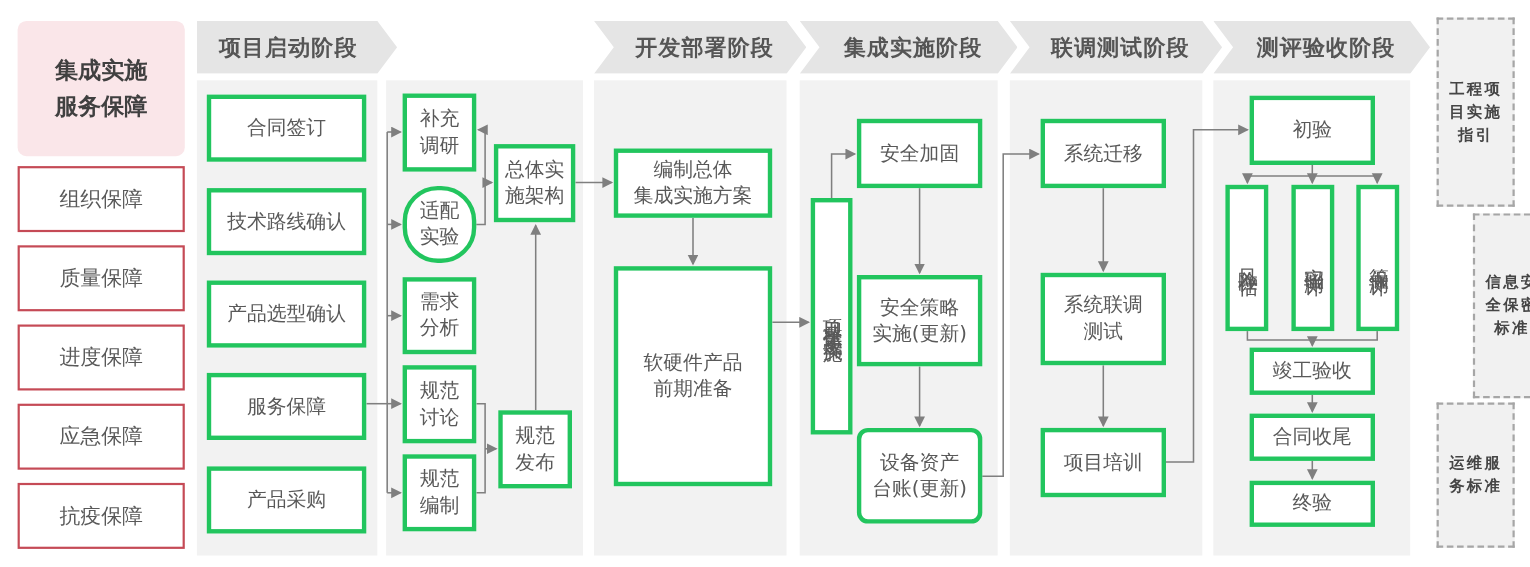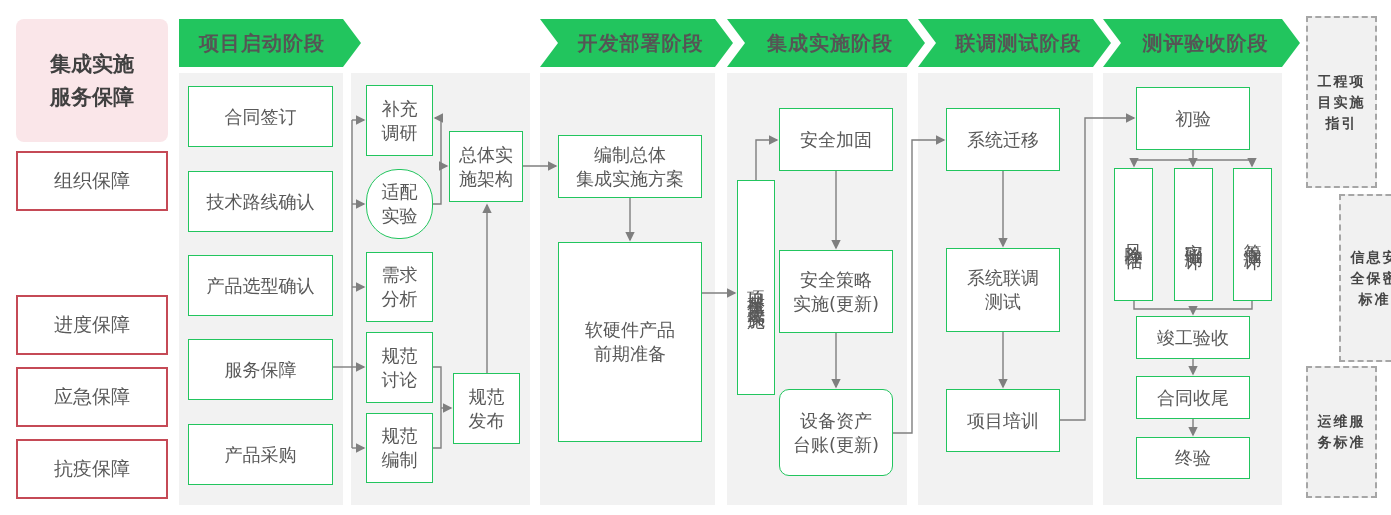--- a/index.html
+++ b/index.html
@@ -2,29 +2,29 @@
 <html><head>
 <meta charset="utf-8">
 <style>
   html,body{margin:0;padding:0;background:#ffffff;}
   .canvas{
     position:relative;width:1391px;height:515px;background:#ffffff;
     font-family:"DejaVu Sans","Liberation Sans",sans-serif;overflow:hidden;
   }
   .band{position:absolute;top:73px;height:432px;background:#f2f2f2;}
   .hdr{
-    position:absolute;top:19px;height:48px;background:#22c55e;
+    position:absolute;top:19px;height:48px;background:#e5e5e5;
     display:flex;align-items:center;justify-content:center;
     font-size:20px;font-weight:bold;color:#555555;letter-spacing:1px;
     box-sizing:border-box;
   }
   .hdr-first{clip-path:polygon(0 0,calc(100% - 18px) 0,100% 50%,calc(100% - 18px) 100%,0 100%);padding-right:16px;}
   .hdr-notch{clip-path:polygon(0 0,calc(100% - 18px) 0,100% 50%,calc(100% - 18px) 100%,0 100%,18px 50%);padding-left:16px;padding-right:8px;}
   .box{
-    position:absolute;background:#ffffff;border:1px solid #22c55e;
+    position:absolute;background:#ffffff;border:4px solid #22c55e;
     display:flex;align-items:center;justify-content:center;text-align:center;
     color:#595959;font-size:18px;line-height:1.32;white-space:pre-line;
     box-sizing:border-box;z-index:3;
   }
   .vbox{writing-mode:vertical-lr;text-orientation:upright;letter-spacing:3px;line-height:1;}
   .side-title{
     position:absolute;left:16px;top:19px;width:152px;height:123px;
     background:#fae6e9;border-radius:8px;display:flex;align-items:center;justify-content:center;
     text-align:center;color:#404040;font-size:21px;font-weight:bold;line-height:1.55;
     white-space:pre-line;z-index:3;
@@ -112,20 +112,21 @@
       <path d="M1252,160 L1252,166"></path>
       <path d="M1193,309 L1193,314"></path>
       <path d="M1193,359 L1193,374"></path>
       <path d="M1193,419 L1193,435"></path>
     </g>
   </svg>
 
   <div class="side-title">集成实施
 服务保障</div>
   <div class="side-item" style="top:151px;">组织保障</div>
+  <div class="side-item" style="top:223px;">质量保障</div>
   <div class="side-item" style="top:295px;">进度保障</div>
   <div class="side-item" style="top:367px;">应急保障</div>
   <div class="side-item" style="top:439px;">抗疫保障</div>
 
   <div class="box" style="left:188px;top:86px;width:145px;height:61px;">合同签订</div>
   <div class="box" style="left:188px;top:171px;width:145px;height:61px;">技术路线确认</div>
   <div class="box" style="left:188px;top:255px;width:145px;height:61px;">产品选型确认</div>
   <div class="box" style="left:188px;top:339px;width:145px;height:61px;">服务保障</div>
   <div class="box" style="left:188px;top:424px;width:145px;height:61px;">产品采购</div>
 

